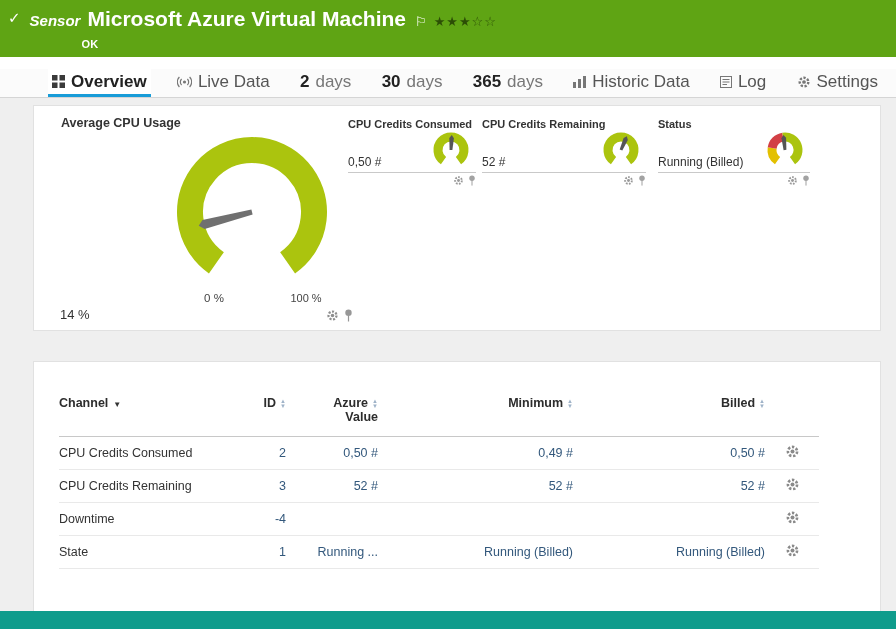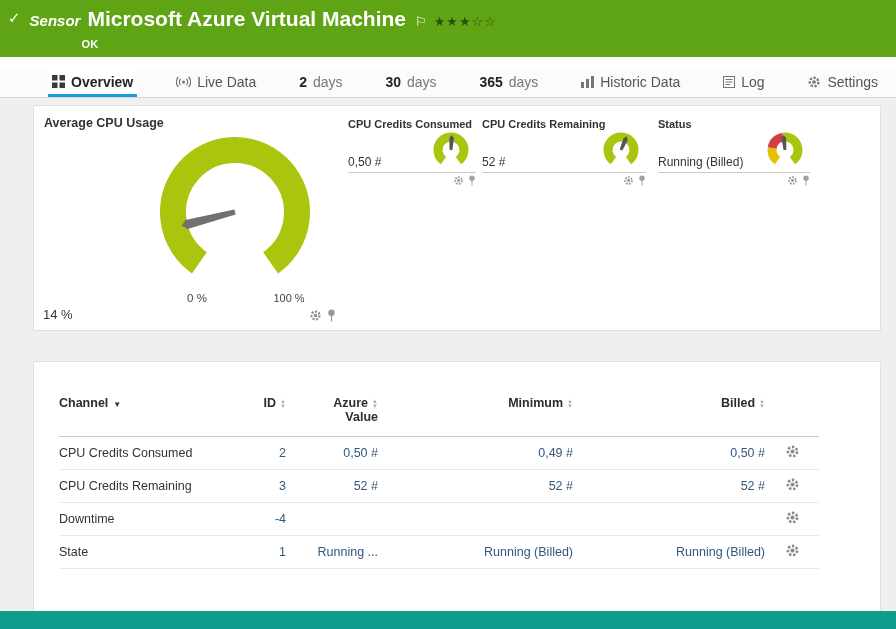--- a/index.html
+++ b/index.html
@@ -12,36 +12,36 @@
   .hdr-line1 { display:flex; align-items:baseline; gap:7px; font-size:15px; }
   .hdr-line1 em { font-style:italic; font-weight:600; }
   .hdr-line1 strong { font-size:21px; }
   .flag { font-size:13px; margin-left:2px; cursor:pointer; }
   .stars { font-size:13px; color:rgba(25,45,0,.72); letter-spacing:1px; cursor:pointer; }
   .hdr-status { font-size:11px; font-weight:bold; margin:7px 0 0 24px;padding-left:28px; }
 
   
   .tabs { margin-top:12px; height:29px; border-bottom:1px solid #d5d5d5; display:flex;
           justify-content:space-between; align-items:stretch; padding:0 14px 0 48px; background:#fbfbfb; }
-  .tab { display:flex; align-items:center; gap:6px; font-size:14px; color:#555;
+  .tab { display:flex; align-items:center; gap:6px; font-size:17px; color:#555;
          padding:0 4px; cursor:pointer; border-bottom:3px solid transparent; white-space:nowrap; }
   .tab .ticon { color:#777; display:inline-flex; }
   .tab.active { color:#222; font-weight:bold; border-bottom-color:#189cd8; background:#fff; }
   .tab.active .ticon { color:#3a3a3a; }
   .tab b { color:#222; }
   .tab .muted { color:#777; }
 
   
   .content { background:#efefef; height:513px; padding-top:7px; }
   .panel { width:848px; margin-left:33px; background:#fff; border:1px solid #e1e1e1; }
   .panel-gauges { height:226px; position:relative; }
   .panel-table { height:256px; margin-top:30px; padding:34px 0 0 25px; }
 
   
-  .block-main { position:absolute; left:0; top:0; width:310px; height:100%; }
+  .block-main { position:absolute; left:17px; top:0; width:310px; height:100%; }
   .block-title { font-size:12.5px; font-weight:bold; color:#333; padding:10px 0 0 10px; }
   .gauge-main-svg { position:absolute; left:96px; top:14px; }
   .gauge-min  { position:absolute; left:142px; top:186px; width:42px; text-align:center; font-size:11.5px; color:#444; }
   .gauge-max  { position:absolute; left:230px; top:186px; width:50px; text-align:center; font-size:11px; color:#444; }
   .gauge-value { position:absolute; left:9px; bottom:8px; font-size:13px; color:#333; }
   .block-icons { position:absolute; right:8px; bottom:8px; display:flex; gap:5px; align-items:center; }
   .block-icons span { display:inline-flex; cursor:pointer; }
 
   
   .mini { position:absolute; top:12px; }

